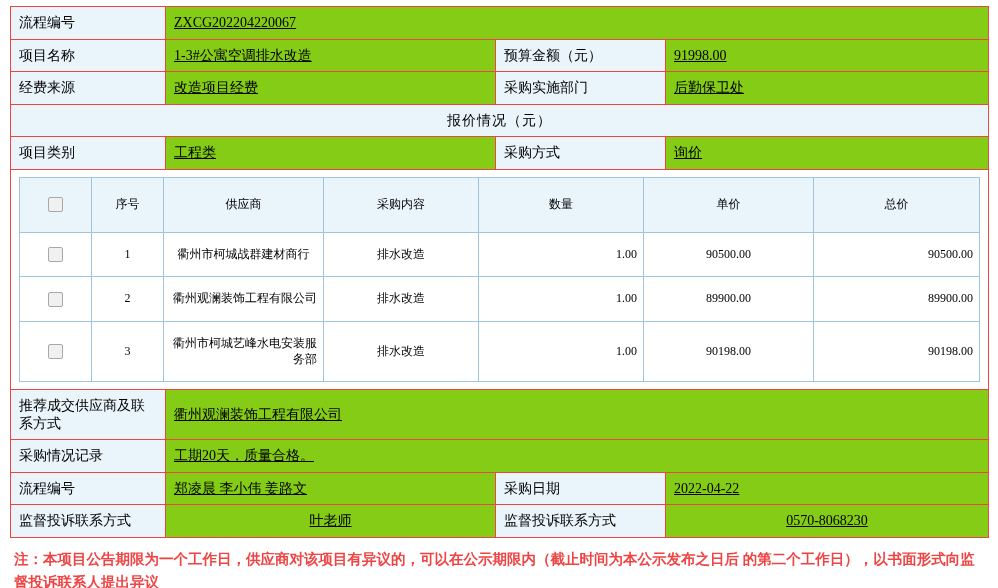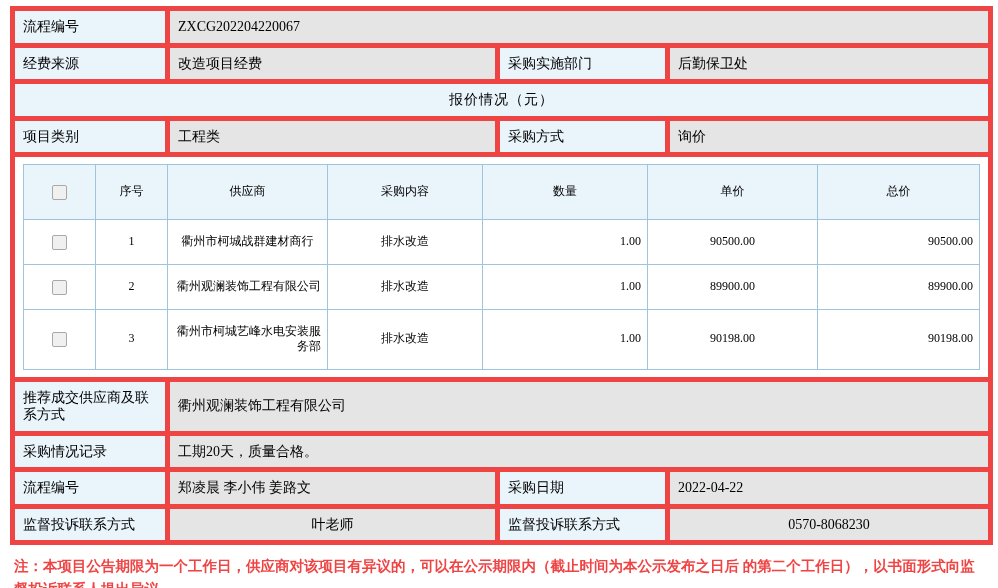--- a/index.html
+++ b/index.html
@@ -21,33 +21,34 @@
     height: 588px;
     box-sizing: border-box;
     padding: 6px 10px 0 10px;
   }
   table.main {
     border-collapse: collapse;
     width: 978px;
     table-layout: fixed;
   }
   table.main td, table.main th {
-    border: 5px solid #ef4444;
+    border: 1px solid #ef4444;
     padding: 7px 8px;
     vertical-align: middle;
     font-weight: normal;
     font-size: 14px;
     line-height: 1.25;
   }
   .lbl {
     background: #eaf4fb;
     font-weight: normal;
   }
   .val {
-    background: #e5e5e5;
+    background: #84cc16;
+    text-decoration: underline;
   }
   .sect-title {
     background: #eaf4fb;
     text-align: center;
     font-weight: bold;
     letter-spacing: 1px;
     padding: 8px 0;
   }
   .inner-wrap {
     padding: 0;
@@ -103,20 +104,26 @@
     <colgroup>
       <col style="width:155px">
       <col style="width:330px">
       <col style="width:170px">
       <col style="width:323px">
     </colgroup>
     <tbody>
       <tr>
         <td class="lbl">流程编号</td>
         <td class="val" colspan="3">ZXCG202204220067</td>
+      </tr>
+      <tr>
+        <td class="lbl">项目名称</td>
+        <td class="val">1-3#公寓空调排水改造</td>
+        <td class="lbl">预算金额（元）</td>
+        <td class="val">91998.00</td>
       </tr>
       <tr>
         <td class="lbl">经费来源</td>
         <td class="val">改造项目经费</td>
         <td class="lbl">采购实施部门</td>
         <td class="val">后勤保卫处</td>
       </tr>
       <tr>
         <td class="sect-title" colspan="4">报价情况（元）</td>
       </tr>

